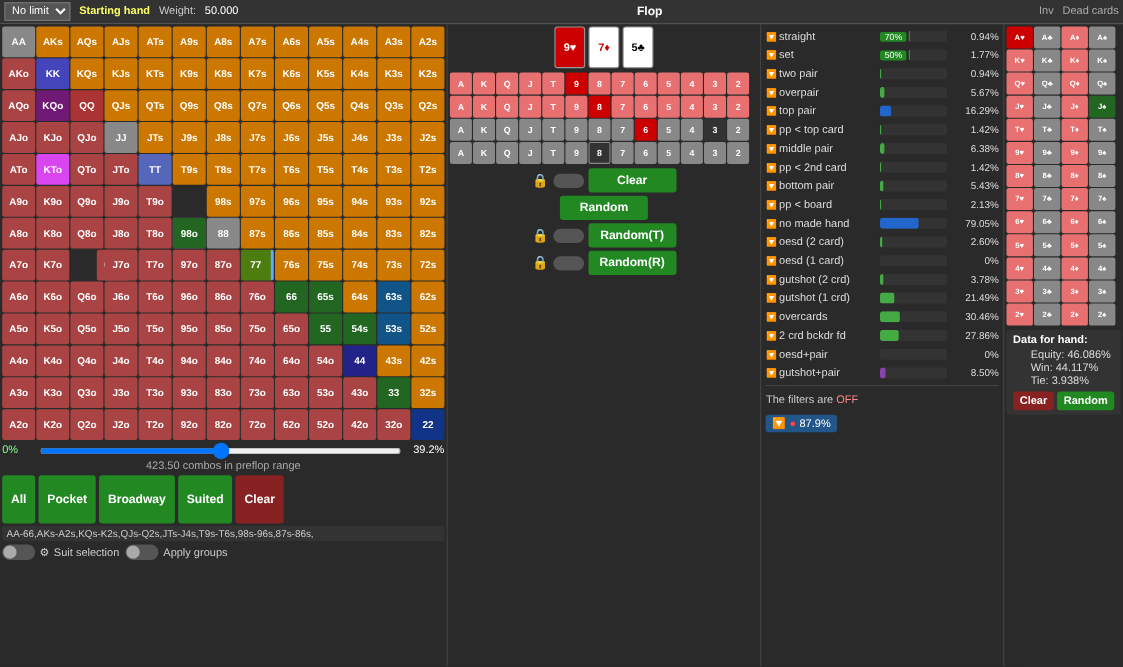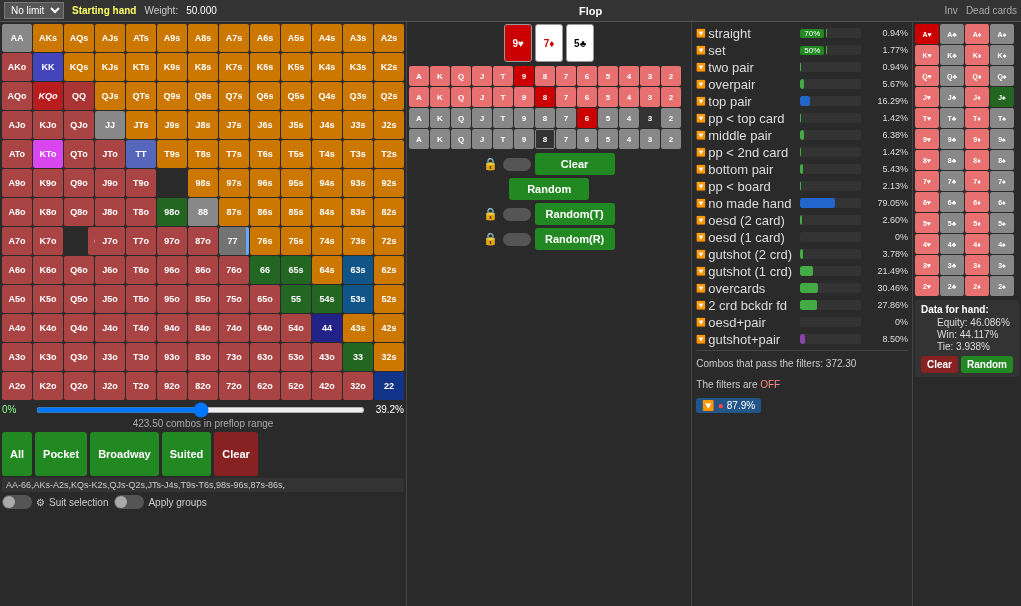--- a/index.html
+++ b/index.html
@@ -257,21 +257,21 @@
     }
 
     .stat-row {
       display: flex;
       align-items: center;
       gap: 2px;
       margin: 1px 0;
       height: 16px;
     }
     .stat-label {
-      font-size: 13px;
+      font-size: 10px;
       color: #ddd;
       min-width: 90px;
     }
     .stat-bar-container {
       flex: 1;
       height: 10px;
       background: #333;
       border-radius: 2px;
       overflow: hidden;
     }
@@ -418,21 +418,21 @@
         <div class="hand-cell" style="background: rgb(204, 119, 0);">KTs</div>
         <div class="hand-cell" style="background: rgb(204, 119, 0);">K9s</div>
         <div class="hand-cell" style="background: rgb(204, 119, 0);">K8s</div>
         <div class="hand-cell" style="background: rgb(204, 119, 0);">K7s</div>
         <div class="hand-cell" style="background: rgb(204, 119, 0);">K6s</div>
         <div class="hand-cell" style="background: rgb(204, 119, 0);">K5s</div>
         <div class="hand-cell" style="background: rgb(204, 119, 0);">K4s</div>
         <div class="hand-cell" style="background: rgb(204, 119, 0);">K3s</div>
         <div class="hand-cell" style="background: rgb(204, 119, 0);">K2s</div>
         <div class="hand-cell" style="background: rgb(170, 68, 68);">AQo</div>
-        <div class="hand-cell" style="background: #b91c1c; font-style: italic;">KQo</div>
+        <div class="hand-cell" style="background: #701a75;">KQo</div>
         <div class="hand-cell" style="background: rgb(170, 51, 51);">QQ</div>
         <div class="hand-cell" style="background: rgb(204, 119, 0);">QJs</div>
         <div class="hand-cell" style="background: rgb(204, 119, 0);">QTs</div>
         <div class="hand-cell" style="background: rgb(204, 119, 0);">Q9s</div>
         <div class="hand-cell" style="background: rgb(204, 119, 0);">Q8s</div>
         <div class="hand-cell" style="background: rgb(204, 119, 0);">Q7s</div>
         <div class="hand-cell" style="background: rgb(204, 119, 0);">Q6s</div>
         <div class="hand-cell" style="background: rgb(204, 119, 0);">Q5s</div>
         <div class="hand-cell" style="background: rgb(204, 119, 0);">Q4s</div>
         <div class="hand-cell" style="background: rgb(204, 119, 0);">Q3s</div>
@@ -489,21 +489,21 @@
         <div class="hand-cell" style="background: rgb(204, 119, 0);">84s</div>
         <div class="hand-cell" style="background: rgb(204, 119, 0);">83s</div>
         <div class="hand-cell" style="background: rgb(204, 119, 0);">82s</div>
         <div class="hand-cell" style="background: rgb(170, 68, 68);">A7o</div>
         <div class="hand-cell" style="background: rgb(170, 68, 68);">K7o</div>
         <div class="hand-cell" style="background: rgb(170, 68, 68); margin-left: 24px;">Q7o</div>
         <div class="hand-cell" style="background: rgb(170, 68, 68);">J7o</div>
         <div class="hand-cell" style="background: rgb(170, 68, 68);">T7o</div>
         <div class="hand-cell" style="background: rgb(170, 68, 68);">97o</div>
         <div class="hand-cell" style="background: rgb(170, 68, 68);">87o</div>
-        <div class="hand-cell" style="background: #737373; border-right: 3px solid rgb(102, 170, 255);">77</div>
+        <div class="hand-cell" style="background: #4d7c0f; border-right: 3px solid rgb(102, 170, 255);">77</div>
         <div class="hand-cell" style="background: rgb(204, 119, 0);">76s</div>
         <div class="hand-cell" style="background: rgb(204, 119, 0);">75s</div>
         <div class="hand-cell" style="background: rgb(204, 119, 0);">74s</div>
         <div class="hand-cell" style="background: rgb(204, 119, 0);">73s</div>
         <div class="hand-cell" style="background: rgb(204, 119, 0); text-align: right;">72s</div>
         <div class="hand-cell" style="background: rgb(170, 68, 68);">A6o</div>
         <div class="hand-cell" style="background: rgb(170, 68, 68);">K6o</div>
         <div class="hand-cell" style="background: rgb(170, 68, 68);">Q6o</div>
         <div class="hand-cell" style="background: rgb(170, 68, 68);">J6o</div>
         <div class="hand-cell" style="background: rgb(170, 68, 68);">T6o</div>
@@ -841,21 +841,20 @@
         <div class="stat-row">
           <span class="filter-icon" style="font-size: 8px;">🔽</span>
           <span class="stat-label">gutshot+pair</span>
           <div class="stat-bar-container">
             <div class="stat-bar purple" style="width: 8%;"></div>
           </div>
           <span class="stat-pct">8.50%</span>
         </div>
       </div>
     <div class="section-divider"></div>
-    <div class="combos-info">Combos that pass the filters: 372.30</div>
     <div class="combos-info">
       The filters are <span class="filters-off">OFF</span>
     </div>
     <div style="display:flex;align-items:center;gap:6px;margin-top:3px;">
       <button class="f-button">
         <span>🔽</span>
         <span style="color:#ff4444;">●</span>
         <span>87.9%</span>
       </button>
     </div>

